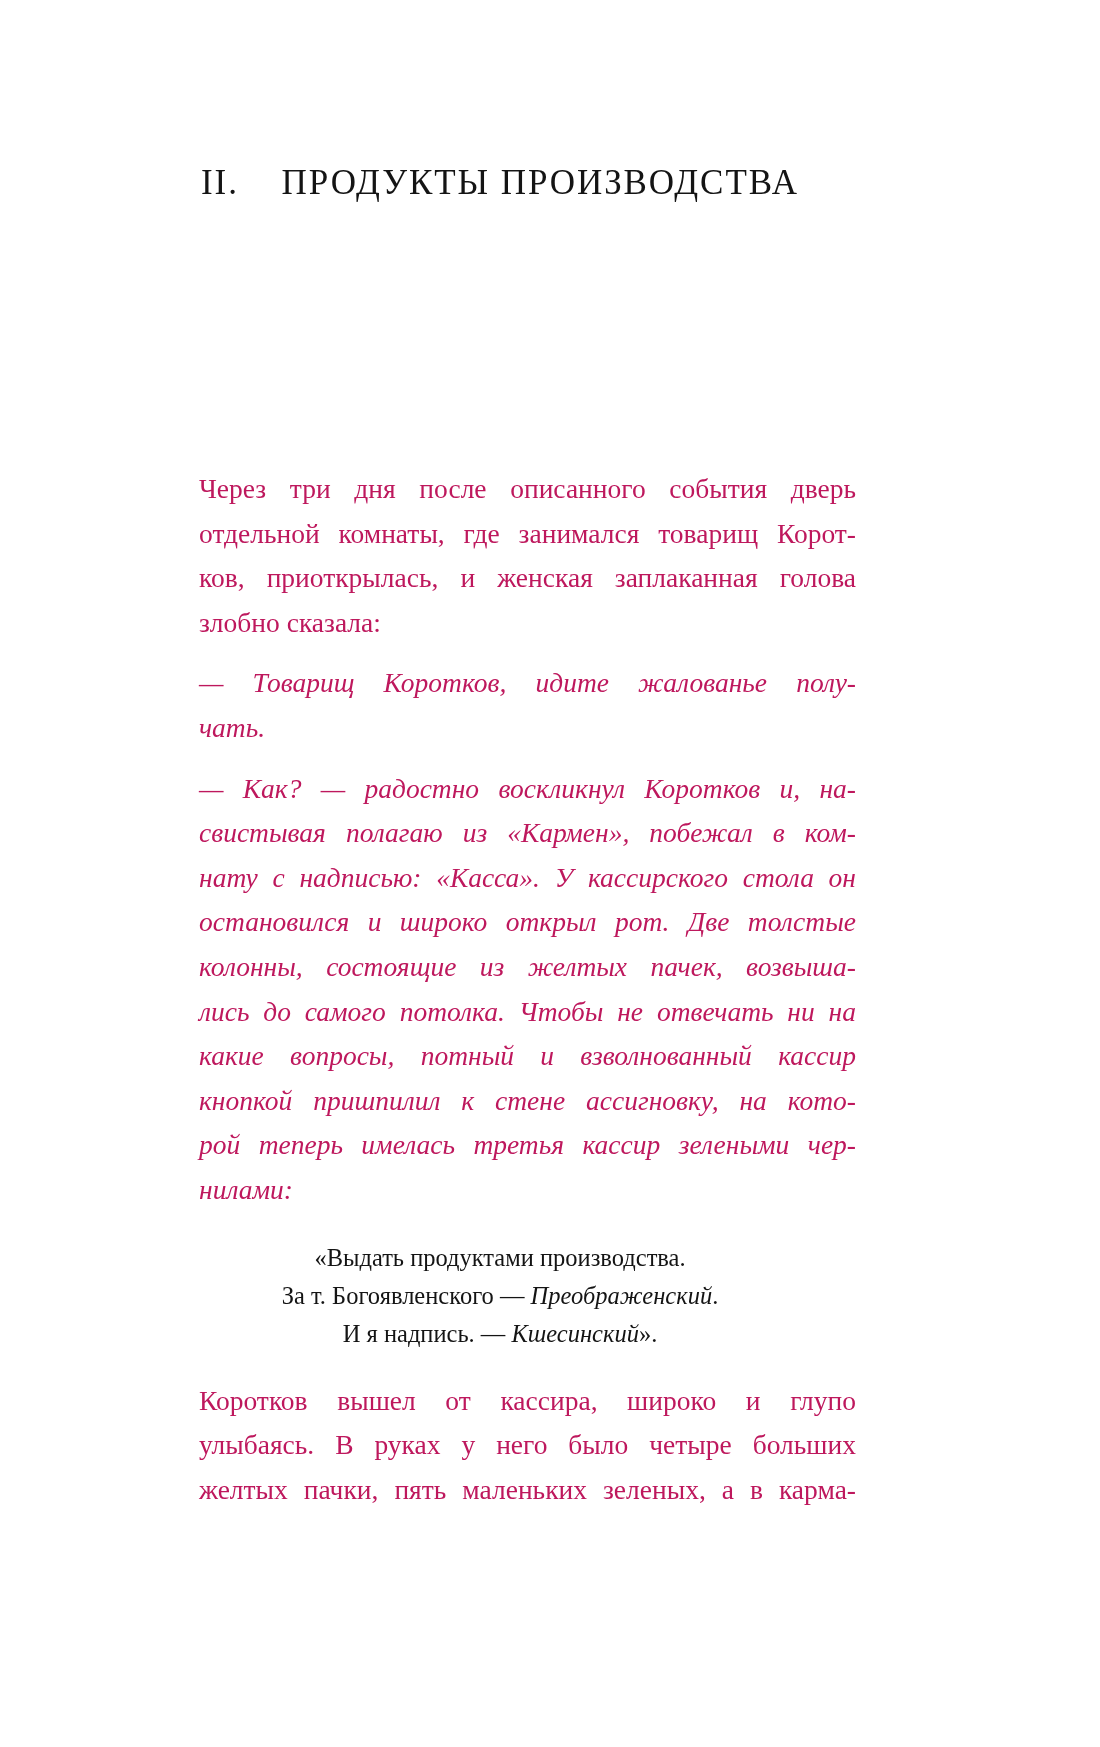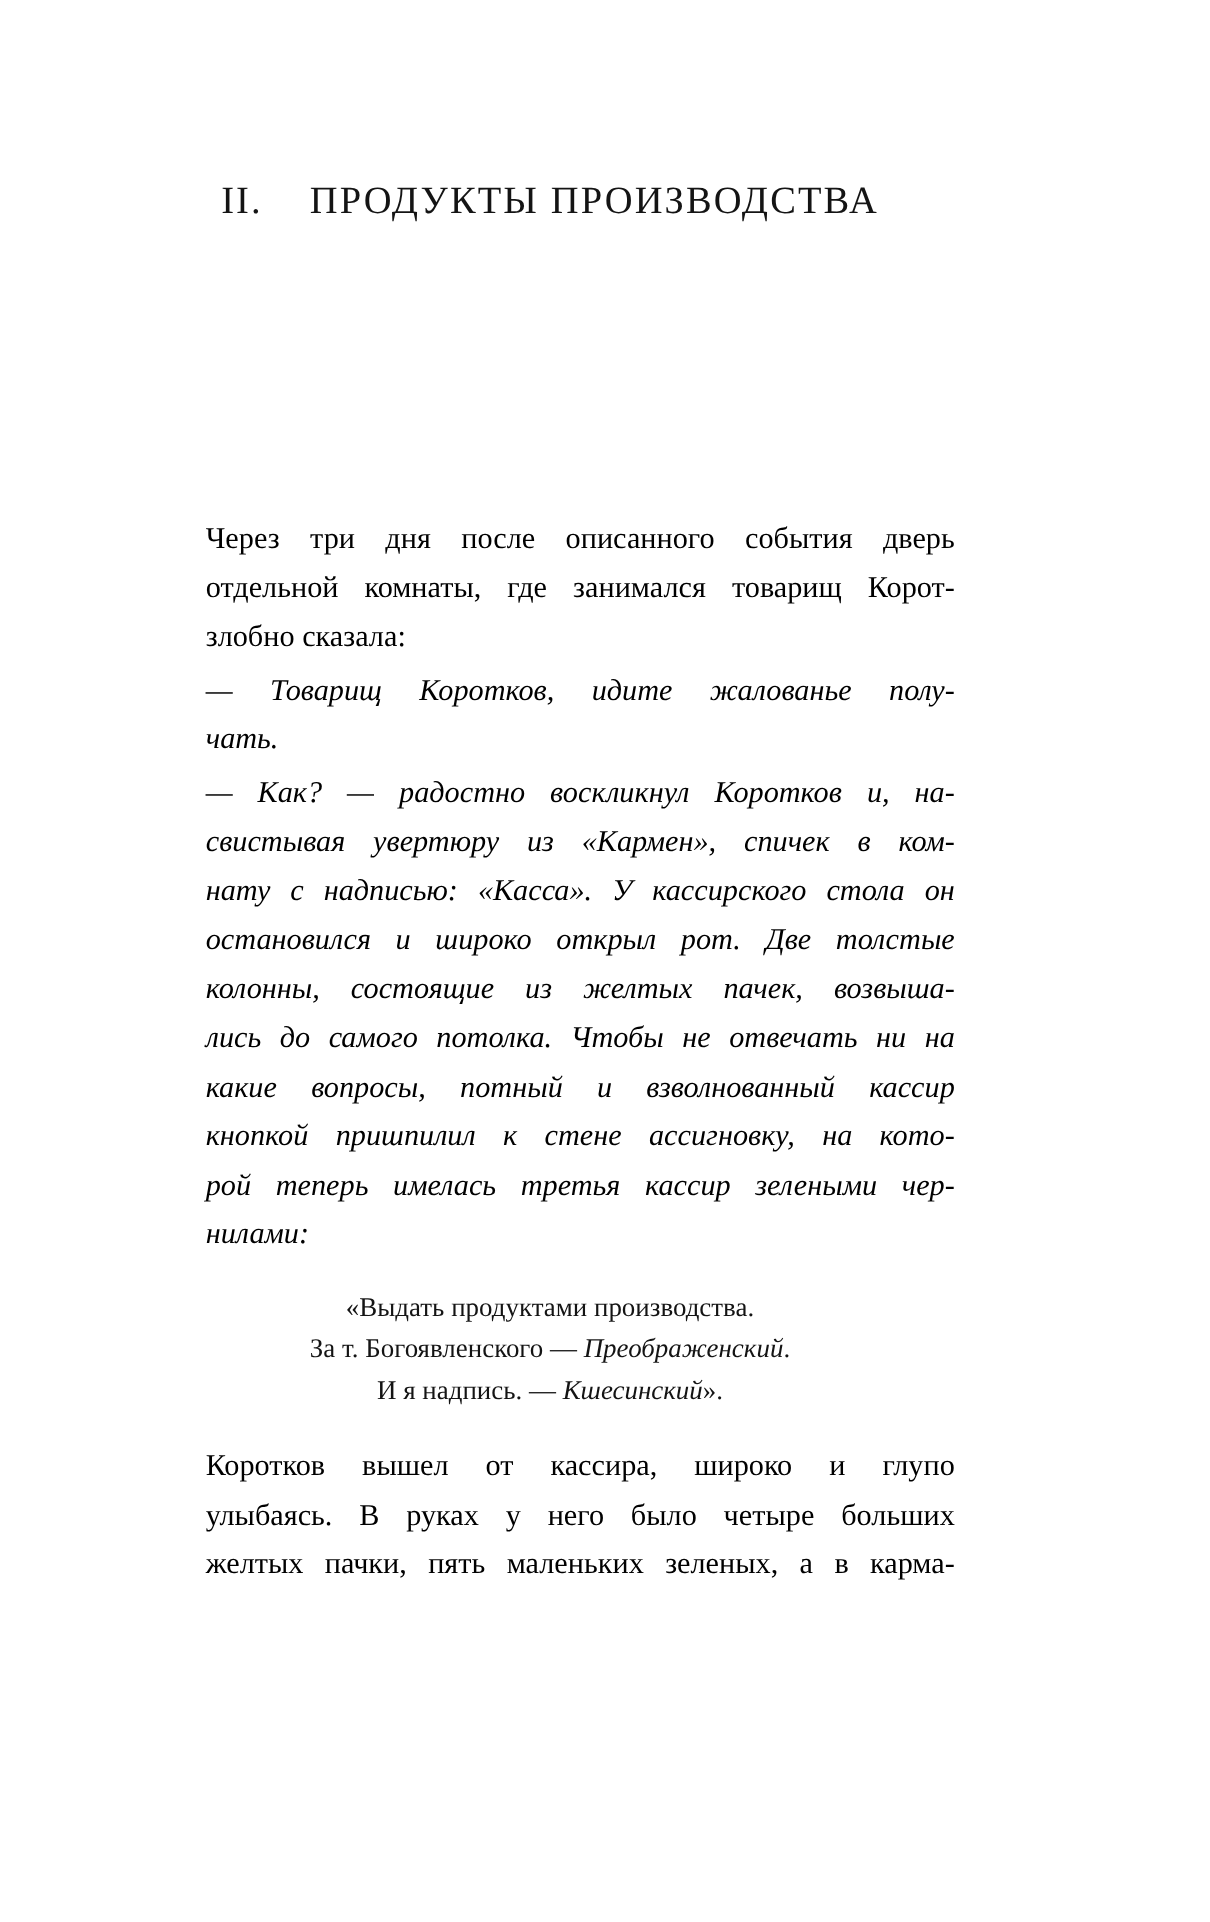--- a/index.html
+++ b/index.html
@@ -38,26 +38,26 @@
     padding-top: 163px;
     white-space: nowrap;
   }
   .title-num {
     letter-spacing: 0.055em;
   }
   .body-block {
     margin-top: 264px;
   }
   p.para {
-    margin: 4px;
+    margin: 16px;
     font-size: 27.5px;
     line-height: 44.6px;
     text-align: justify;
     text-indent: 55px;
-    color: #000000;
+    color: #be185d;
     -webkit-hyphens: none;
     hyphens: none;
   }
   p.para.dialogue {
     text-indent: 55px;
     font-style: italic;
   }
   
   .line {
     display: block;
@@ -97,31 +97,32 @@
       <span class="title-num">II.</span>
       <span>&nbsp;&nbsp;</span>
       <span>ПРОДУКТЫ ПРОИЗВОДСТВА</span>
     </h1>
 
     <div class="body-block">
 
       <p class="para">
         <span class="line indent">Через три дня после описанного события дверь</span>
         <span class="line">отдельной комнаты, где занимался товарищ Корот-</span>
+        <span class="line">ков, приоткрылась, и женская заплаканная голова</span>
         <span class="line last">злобно сказала:</span>
       </p>
 
       <p class="para dialogue">
         <span class="line indent">— Товарищ Коротков, идите жалованье полу-</span>
         <span class="line last">чать.</span>
       </p>
 
       <p class="para dialogue">
         <span class="line indent">— Как? — радостно воскликнул Коротков и, на-</span>
-        <span class="line">свистывая увертюру из «Кармен», спичек в ком-</span>
+        <span class="line">свистывая полагаю из «Кармен», побежал в ком-</span>
         <span class="line">нату с надписью: «Касса». У кассирского стола он</span>
         <span class="line">остановился и широко открыл рот. Две толстые</span>
         <span class="line">колонны, состоящие из желтых пачек, возвыша-</span>
         <span class="line">лись до самого потолка. Чтобы не отвечать ни на</span>
         <span class="line">какие вопросы, потный и взволнованный кассир</span>
         <span class="line">кнопкой пришпилил к стене ассигновку, на кото-</span>
         <span class="line">рой теперь имелась третья кассир зелеными чер-</span>
         <span class="line last">нилами:</span>
       </p>
 

